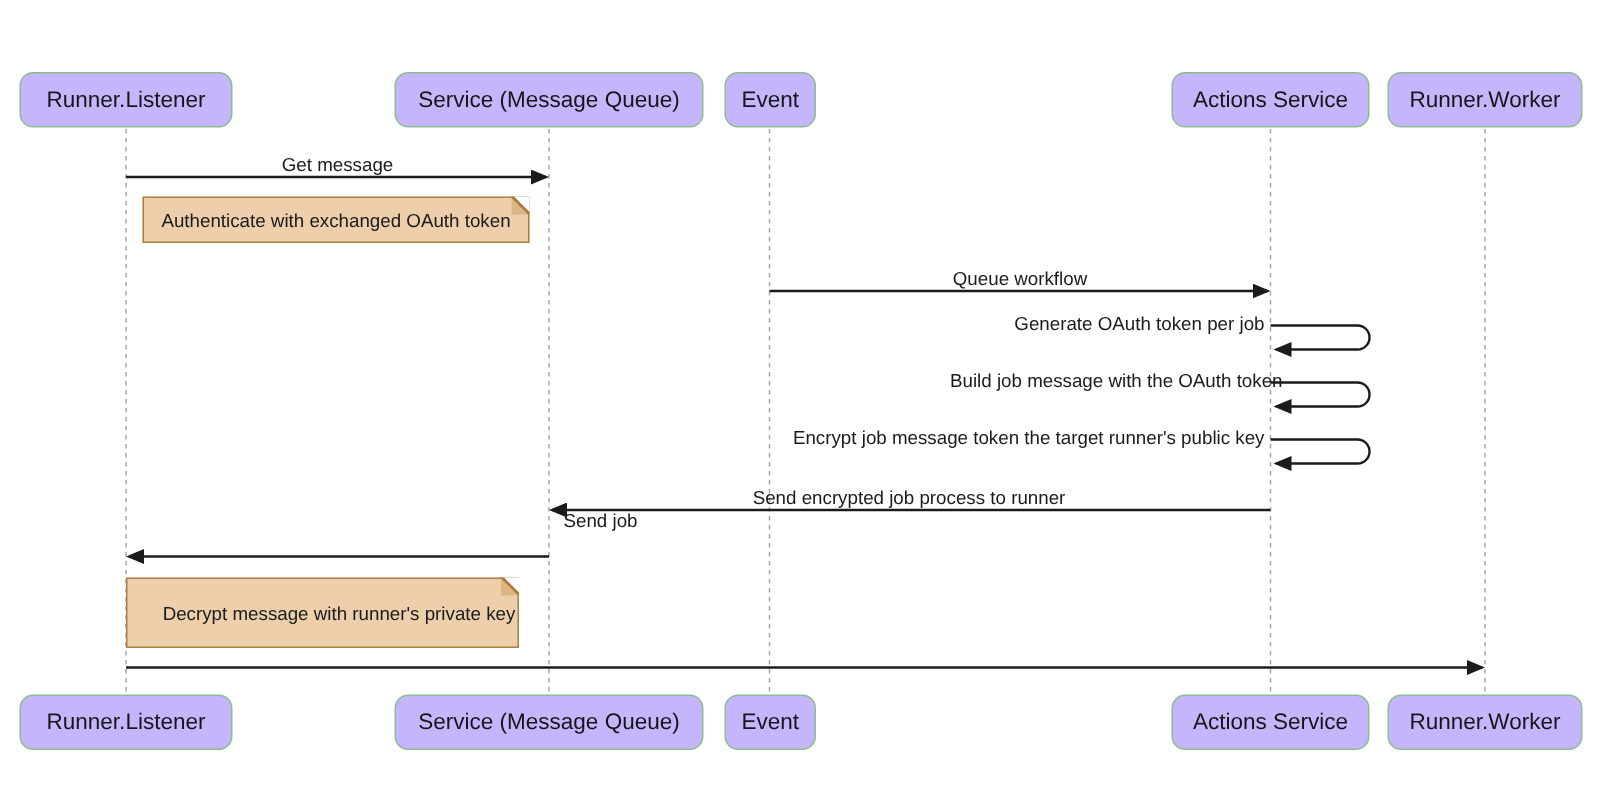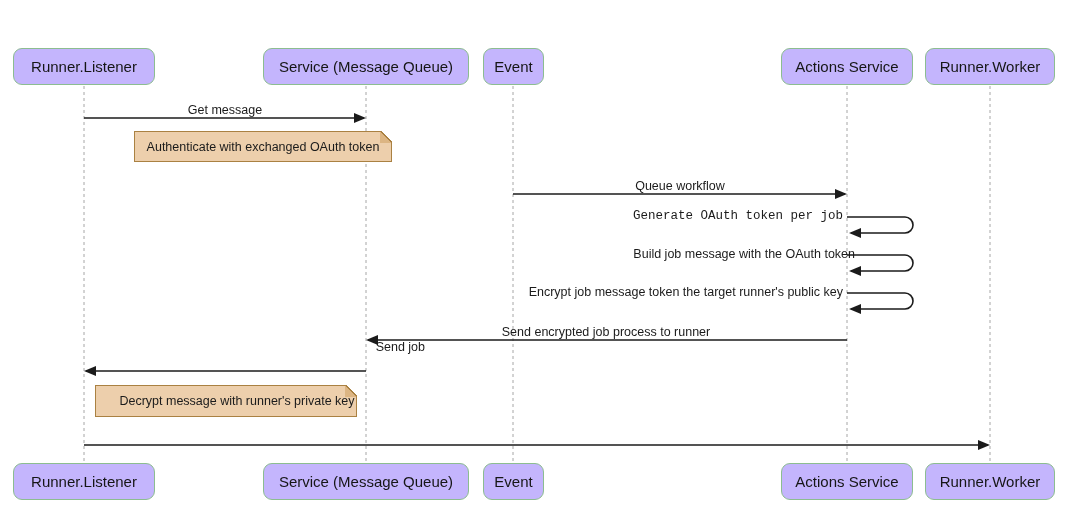--- a/index.html
+++ b/index.html
@@ -109,31 +109,31 @@
   </div>
   <div class="actor" style="left:781px; top:48px; width:132px;">
     <span>Actions Service</span>
   </div>
   <div class="actor" style="left:925px; top:48px; width:130px;">
     <span>Runner.Worker</span>
   </div>
 
   <div class="msg-label" style="left:480px; top:179px; width:400px;">Queue workflow</div>
   <div class="msg-label" style="left:25px;  top:103px; width:400px;">Get message</div>
-  <div class="msg-label right-aligned" style="right:229px; top:209px;font-family:Liberation Mono, monospace;">Generate OAuth token per job</div>
+  <div class="msg-label right-aligned" style="right:229px; top:209px;">Generate OAuth token per job</div>
   <div class="msg-label right-aligned" style="right:217px; top:247px;margin-left:32px;">Build job message with the OAuth token</div>
   <div class="msg-label right-aligned" style="right:229px; top:285px;">Encrypt job message token the target runner's public key</div>
   <div class="msg-label" style="left:406px; top:325px; width:400px;">Send encrypted job process to runner</div>
   <div class="msg-label" style="left:25px;  top:340px; width:400px;text-align:right;">Send job</div>
 
-  <div class="note" style="left:95px; top:131px; width:258px; height:31px;margin-left:39px;">
+  <div class="note" style="left:95px; top:131px; width:258px; height:31px;">
     <span>Authenticate with exchanged OAuth token</span>
     <span class="fold"></span>
   </div>
-  <div class="note" style="left:95px; top:385px; width:262px; height:32px;padding-left:22px;">
+  <div class="note" style="left:84px; top:385px; width:262px; height:47px;padding-left:22px;">
     <span>Decrypt message with runner's private key</span>
     <span class="fold"></span>
   </div>
 
   <div class="actor" style="left:13px;  top:463px; width:142px;">
     <span>Runner.Listener</span>
   </div>
   <div class="actor" style="left:263px; top:463px; width:206px;">
     <span>Service (Message Queue)</span>
   </div>

